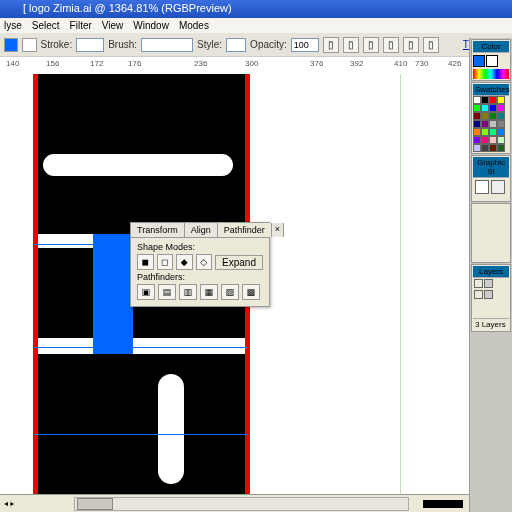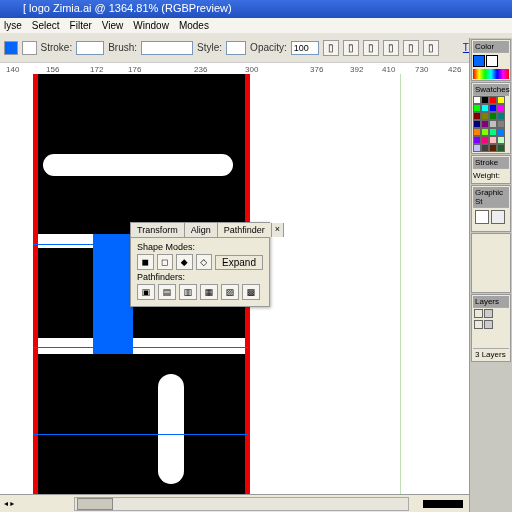--- a/index.html
+++ b/index.html
@@ -1,20 +1,20 @@
 <!DOCTYPE html>
 <html><head>
 <meta charset="utf-8">
 <style>
 * { margin: 0; padding: 0; box-sizing: border-box; }
 body { font-family: Tahoma, sans-serif; font-size: 10px; background: #ece9d8; width: 512px; height: 512px; overflow: hidden; position: relative; }
 .title-bar { background: linear-gradient(#3a6ee0, #2050c0); color: #fff; padding: 2px 23px; font-size: 11px; height: 18px; }
 .menu-bar { background: #f5f4ee; padding: 2px 4px; display: flex; gap: 10px; font-size: 10px; color: #000; }
 .menu-bar span { cursor: pointer; }
-.toolbar { background: #e6e4da; padding: 2px 4px; display: flex; align-items: center; gap: 4px; height: 30px; border-bottom: 1px solid #ccc; }
+.toolbar { background: #e6e4da; padding: 2px 4px; display: flex; align-items: center; gap: 4px; height: 24px; border-bottom: 1px solid #ccc; }
 .toolbar-label { color: #333; font-size: 10px; }
 .toolbar-input { width: 28px; height: 14px; border: 1px solid #7a98b8; font-size: 9px; padding: 0 2px; }
 .toolbar-btn { width: 16px; height: 14px; background: #fff; border: 1px solid #999; display: inline-flex; align-items: center; justify-content: center; }
 .toolbar-link { color: #0020aa; text-decoration: underline; font-size: 10px; padding-left: 20px; }
 .ruler-h { background: #fff; height: 24px; border-bottom: 1px solid #aaa; position: relative; font-size: 8px; color: #555; }
 .ruler-h span { position: absolute; top: 2px; }
 .workspace { position: absolute; top: 74px; left: 0; right: 43px; bottom: 18px; background: #fff; overflow: hidden; }
 .canvas-area { position: absolute; left: 10px; top: 0; right: 0; bottom: 0; }
 .artboard-line { position: absolute; background: #c0e0b0; width: 1px; }
 .artwork { position: absolute; left: 23px; top: -10px; width: 215px; height: 490px; }
@@ -23,21 +23,21 @@
 .panel-floating { position: absolute; background: #ece9d8; border: 1px solid #999; box-shadow: 1px 1px 3px rgba(0,0,0,.3); font-size: 9px; }
 .panel-tabs { display: flex; background: #ddd; border-bottom: 1px solid #999; }
 .panel-tab { padding: 2px 6px; border-right: 1px solid #999; background: #e8e6dc; }
 .panel-tab.active { background: #ece9d8; }
 .panel-body { padding: 4px 6px; }
 .shape-row { display: flex; gap: 3px; align-items: center; margin: 2px 0; }
 .icon-btn { width: 18px; height: 16px; background: #f5f4ee; border: 1px solid #999; display: inline-flex; align-items: center; justify-content: center; }
 .expand-btn { border: 1px solid #999; padding: 1px 6px; background: #ece9d8; font-size: 10px; margin-left: auto; }
 .right-dock { position: absolute; right: 0; top: 38px; width: 43px; bottom: 0; background: #c9c8c0; border-left: 1px solid #999; overflow: hidden; }
 .dock-panel { background: #ece9d8; border: 1px solid #999; margin: 1px; padding: 1px; font-size: 8px; }
-.dock-title { background: #a3a3a3; padding: 1px 2px; font-size: 8px; border-bottom: 1px solid #aaa; }
+.dock-title { background: #0369a1; padding: 1px 2px; font-size: 8px; border-bottom: 1px solid #aaa; text-align: center; }
 .swatch-grid { display: flex; flex-wrap: wrap; }
 .swatch { width: 8px; height: 8px; border: 1px solid #666; }
 .scroll-h { position: absolute; left: 0; bottom: 0; right: 43px; height: 18px; background: #ece9d8; border-top: 1px solid #999; display: flex; align-items: center; }
 .scroll-track { flex: 1; height: 14px; background: #e8e6dc; border: 1px solid #aaa; margin: 0 14px; position: relative; }
 .scroll-thumb { position: absolute; left: 2px; width: 36px; height: 12px; background: #cac8bd; border: 1px solid #888; }
 .mini-ico { width: 9px; height: 9px; border: 1px solid #666; display: inline-block; }
 .spectrum { height: 10px; background: linear-gradient(90deg,#f00,#ff0,#0f0,#0ff,#00f,#f0f,#f00); margin-top: 2px; }
 .color-boxes { display: flex; gap: 1px; margin-top: 2px; }
 .big-swatch { width: 12px; height: 12px; border: 1px solid #000; }
 </style>
@@ -79,21 +79,21 @@
 
 <div class="ruler-h">
   <span style="left:6px">140</span>
   <span style="left:46px">156</span>
   <span style="left:90px">172</span>
   <span style="left:128px">176</span>
   <span style="left:194px">236</span>
   <span style="left:245px">300</span>
   <span style="left:310px">376</span>
   <span style="left:350px">392</span>
-  <span style="left:382px">410</span>
+  <span style="left:394px">410</span>
   <span style="left:415px">730</span>
   <span style="left:448px">426</span>
 </div>
 
 <div class="workspace">
   <div class="canvas-area">
     <div class="artboard-line" style="left:390px;top:-10px;height:490px"></div>
 
     <svg class="artwork" viewBox="0 0 215 490" preserveAspectRatio="none">
       <rect x="0" y="0" width="215" height="170" fill="#000"></rect>
@@ -177,24 +177,20 @@
         <span class="swatch" style="background: rgb(255, 0, 128);"></span>
         <span class="swatch" style="background: rgb(255, 192, 192);"></span>
         <span class="swatch" style="background: rgb(192, 255, 192);"></span>
         <span class="swatch" style="background: rgb(192, 192, 255);"></span>
         <span class="swatch" style="background: rgb(64, 64, 64);"></span>
         <span class="swatch" style="background: rgb(96, 32, 0);"></span>
         <span class="swatch" style="background: rgb(32, 96, 32);"></span>
       </div>
   </div>
   <div class="dock-panel">
-    <div class="dock-title"><span>Stroke</span></div>
-    <div style="padding:2px 0">Weight:</div>
-  </div>
-  <div class="dock-panel">
     <div class="dock-title">Graphic St</div>
     <div style="height:22px;display:flex;gap:2px;padding:2px">
       <span class="mini-ico" style="width:14px;height:14px;background:#fff"></span>
       <span class="mini-ico" style="width:14px;height:14px;background:#eee"></span>
     </div>
   </div>
   <div class="dock-panel" style="height:60px"></div>
   <div class="dock-panel">
     <div class="dock-title">Layers</div>
     <div style="height:40px">

